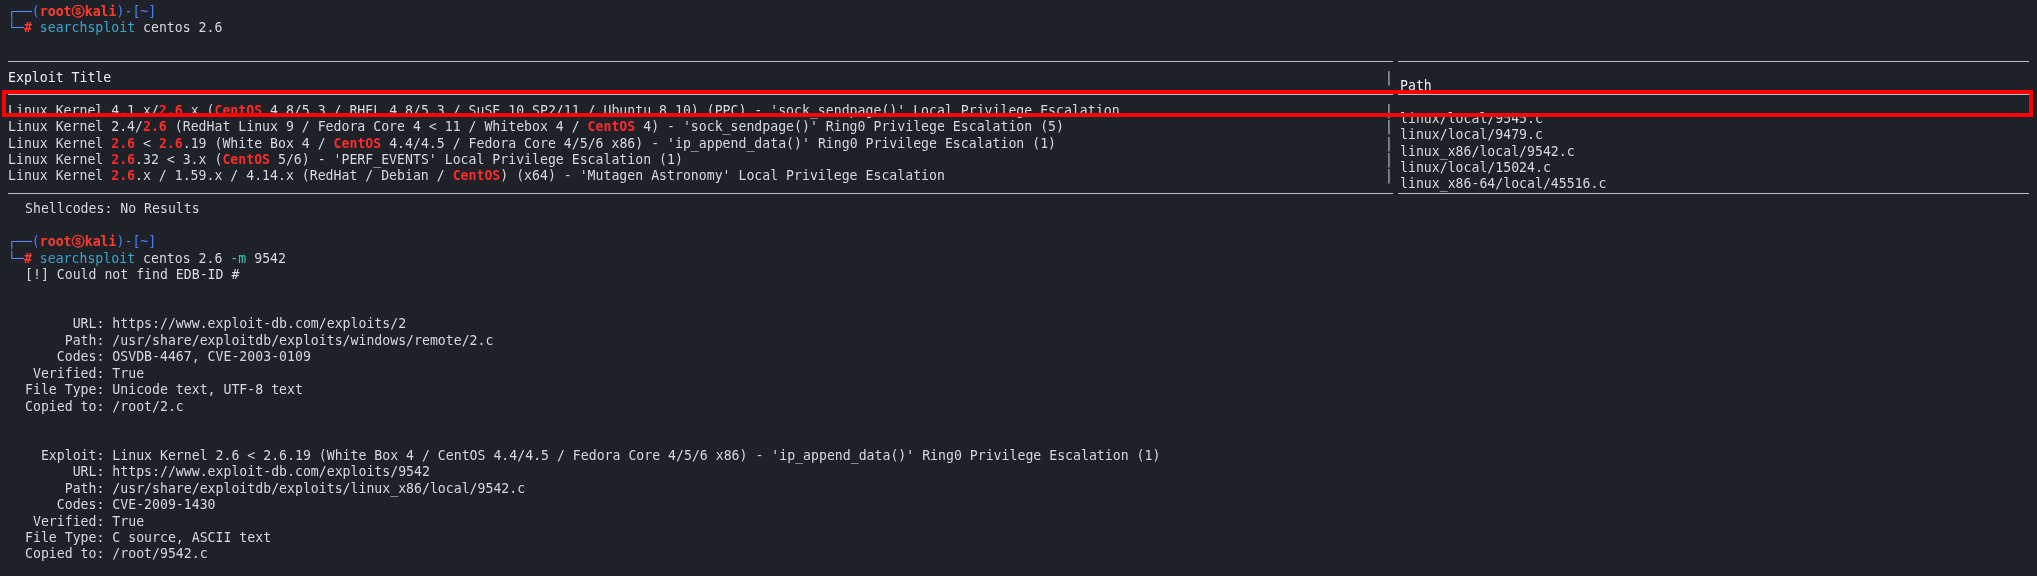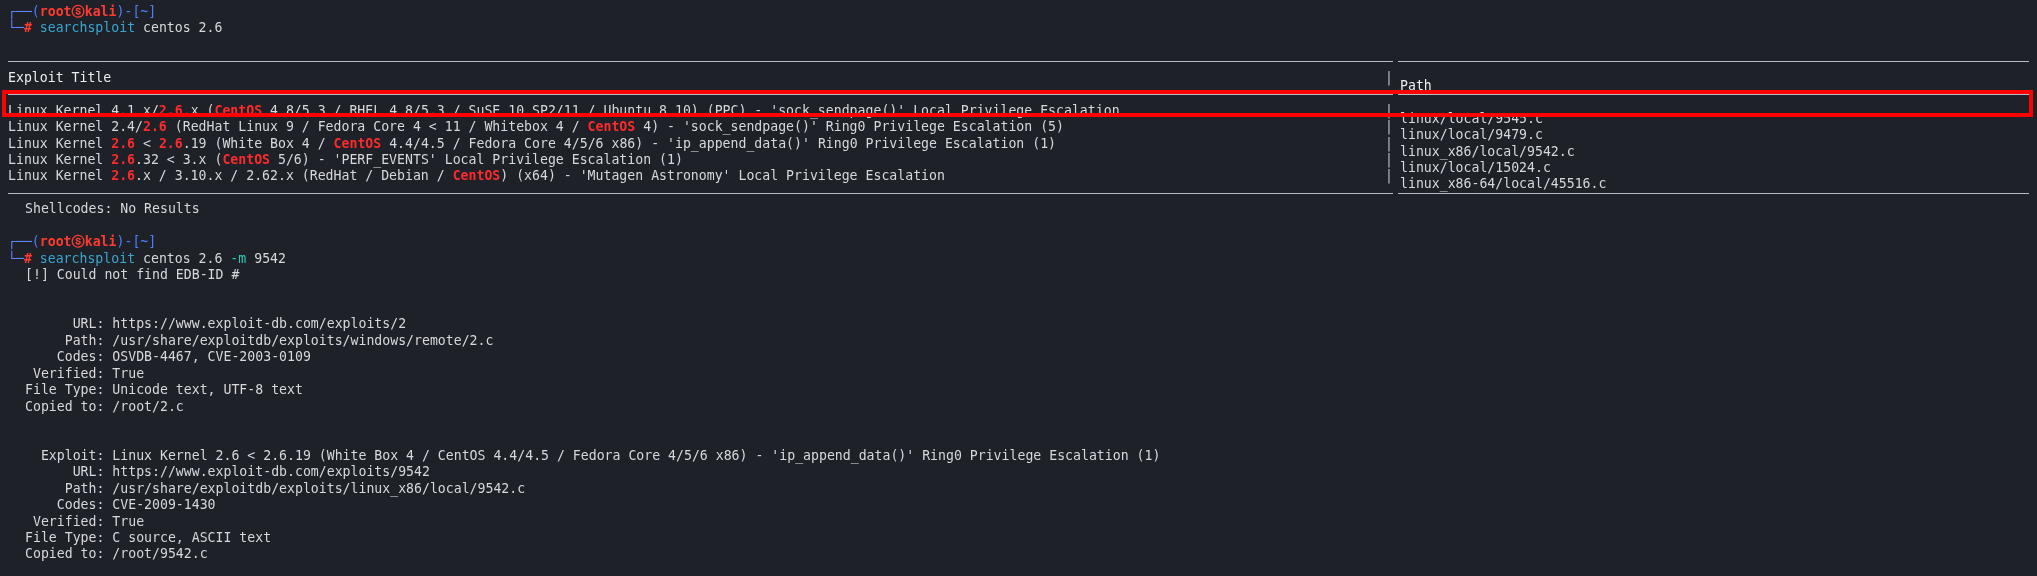--- a/index.html
+++ b/index.html
@@ -129,21 +129,21 @@
   <div class="rule">
     <div class="seg left"></div>
     <div class="seg right"></div>
   </div>
 
   <div id="table-rows">
       <div class="row"><span class="title"><span>Linux Kernel 4.1.x/</span><span class="hl">2.6</span><span>.x (</span><span class="hl">CentOS</span><span> 4.8/5.3 / RHEL 4.8/5.3 / SuSE 10 SP2/11 / Ubuntu 8.10) (PPC) - 'sock_sendpage()' Local Privilege Escalation</span></span><span class="sep">|</span><span class="path">linux/local/9545.c</span></div>
       <div class="row"><span class="title"><span>Linux Kernel 2.4/</span><span class="hl">2.6</span><span> (RedHat Linux 9 / Fedora Core 4 &lt; 11 / Whitebox 4 / </span><span class="hl">CentOS</span><span> 4) - 'sock_sendpage()' Ring0 Privilege Escalation (5)</span></span><span class="sep">|</span><span class="path">linux/local/9479.c</span></div>
       <div class="row"><span class="title"><span>Linux Kernel </span><span class="hl">2.6</span><span> &lt; </span><span class="hl">2.6</span><span>.19 (White Box 4 / </span><span class="hl">CentOS</span><span> 4.4/4.5 / Fedora Core 4/5/6 x86) - 'ip_append_data()' Ring0 Privilege Escalation (1)</span></span><span class="sep">|</span><span class="path">linux_x86/local/9542.c</span></div>
       <div class="row"><span class="title"><span>Linux Kernel </span><span class="hl">2.6</span><span>.32 &lt; 3.x (</span><span class="hl">CentOS</span><span> 5/6) - 'PERF_EVENTS' Local Privilege Escalation (1)</span></span><span class="sep">|</span><span class="path">linux/local/15024.c</span></div>
-      <div class="row"><span class="title"><span>Linux Kernel </span><span class="hl">2.6</span><span>.x / 3.10.x / 2.62.x (RedHat / Debian / </span><span class="hl">CentOS</span><span>) (x64) - 'Mutagen Astronomy' Local Privilege Escalation</span></span><span class="sep">|</span><span class="path">linux_x86-64/local/45516.c</span></div>
+      <div class="row"><span class="title"><span>Linux Kernel </span><span class="hl">2.6</span><span>.x / 1.59.x / 4.14.x (RedHat / Debian / </span><span class="hl">CentOS</span><span>) (x64) - 'Mutagen Astronomy' Local Privilege Escalation</span></span><span class="sep">|</span><span class="path">linux_x86-64/local/45516.c</span></div>
     </div>
 
   <div class="rule">
     <div class="seg left"></div>
     <div class="seg right"></div>
   </div>
 
   <div class="line">Shellcodes: No Results</div>
 
   <div class="blank"></div>

